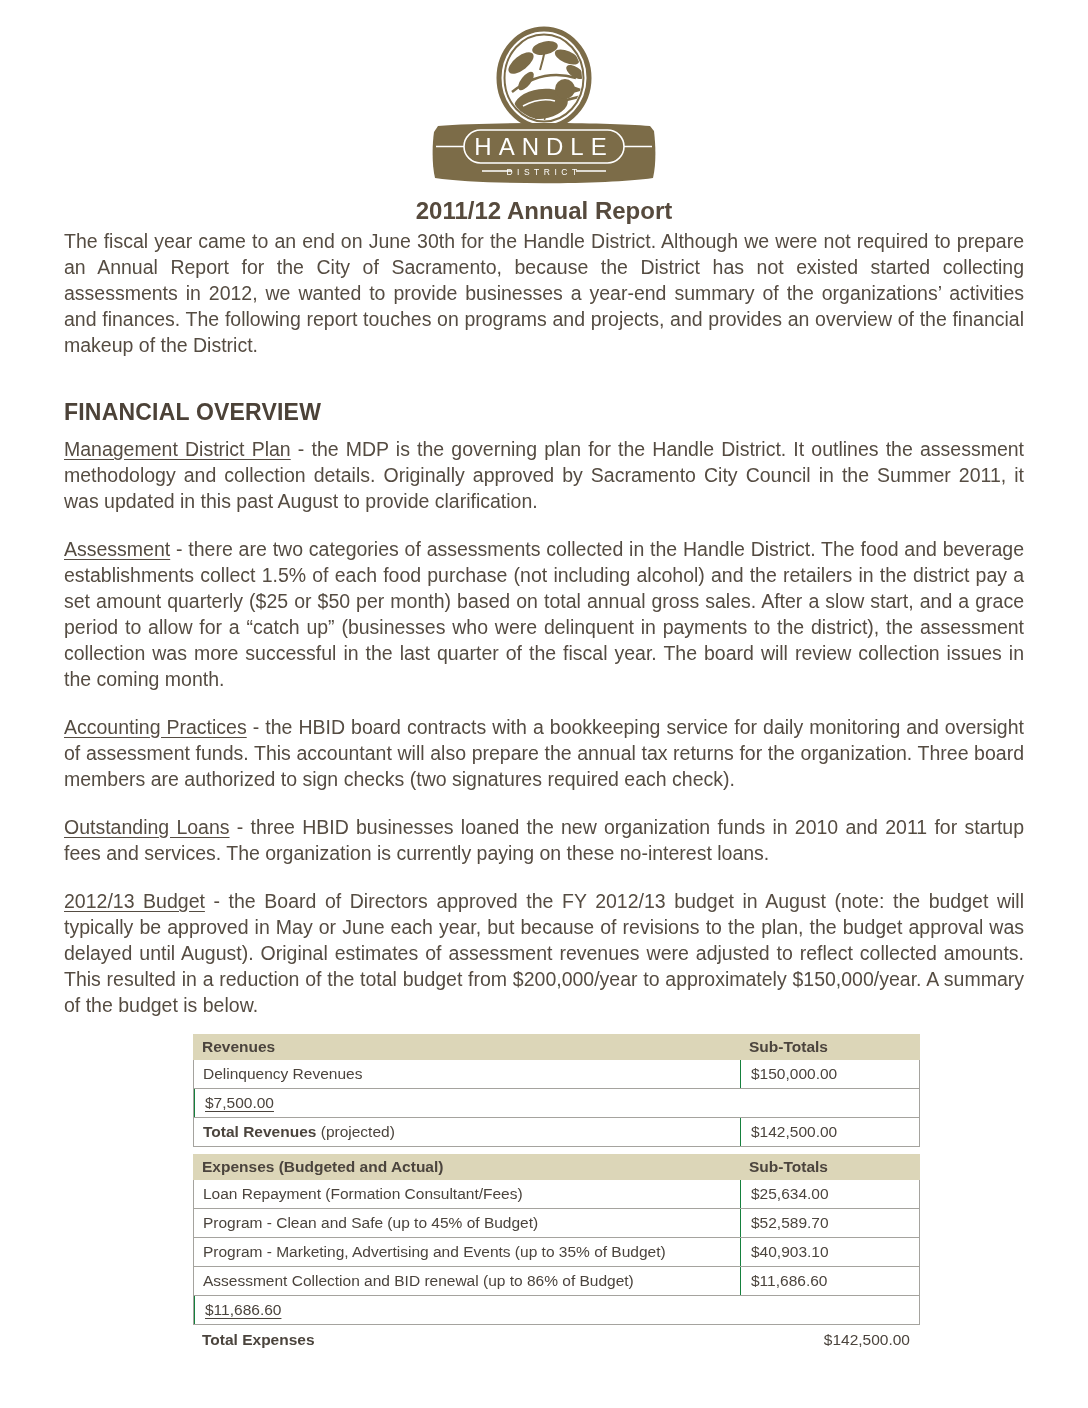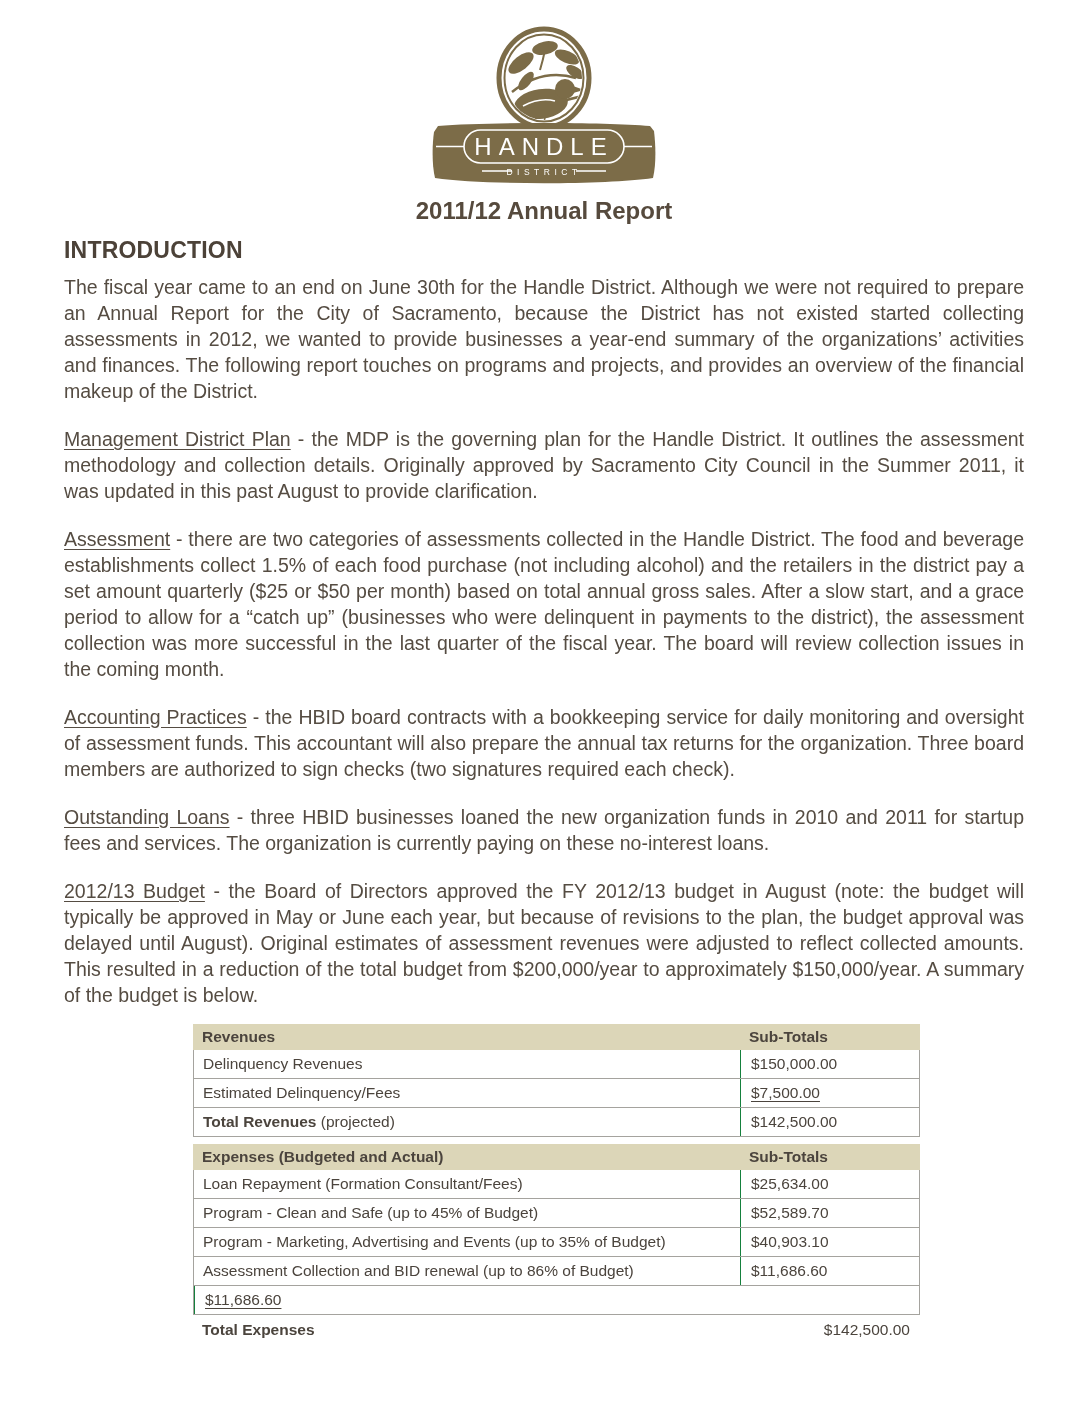--- a/index.html
+++ b/index.html
@@ -87,23 +87,23 @@
       <text x="120" y="135" text-anchor="middle" font-family="Liberation Sans, sans-serif" font-size="24" letter-spacing="7" fill="#ffffff">HANDLE</text>
       <path d="M58 151 L88 151 M152 151 L182 151" stroke="#ffffff" stroke-width="1.4"></path>
       <text x="120" y="154.5" text-anchor="middle" font-family="Liberation Sans, sans-serif" font-size="8.5" letter-spacing="4.5" fill="#ffffff">DISTRICT</text>
     </svg>
   </div>
 
   <div class="page-title">2011/12 Annual Report</div>
 
   <div class="content">
 
-    <h2 class="sec-heading">INTRODUCTION</h2>
     <p class="body-par">The fiscal year came to an end on June 30th for the Handle District.  Although we were not required to prepare an Annual Report for the City of Sacramento, because the District has not existed started collecting assessments in 2012, we wanted to provide businesses a year-end summary of the organizations’ activities and finances.  The following report touches on programs and projects, and provides an overview of the financial makeup of the District.</p>
 
+    <h2 class="sec-heading fo">FINANCIAL OVERVIEW</h2>
 
     <p class="body-par fo-first"><span class="lead">Management District Plan</span><span> - the MDP is the governing plan for the Handle District.  It outlines the assessment methodology and collection details.  Originally approved by Sacramento City Council in the Summer 2011, it was updated in this past August to provide clarification.</span></p>
 
     <p class="body-par"><span class="lead">Assessment</span><span> - there are two categories of assessments collected in the Handle District.  The food and beverage establishments collect 1.5% of each food purchase (not including alcohol) and the retailers in the district pay a set amount quarterly ($25 or $50 per month) based on total annual gross sales.  After a slow start, and a grace period to allow for a “catch up” (businesses who were delinquent in payments to the district), the assessment collection was more successful in the last quarter of the fiscal year.  The board will review collection issues in the coming month.</span></p>
 
     <p class="body-par"><span class="lead">Accounting Practices</span><span> - the HBID board contracts with a bookkeeping service for daily monitoring and oversight of assessment funds.  This accountant will also prepare the annual tax returns for the organization.  Three board members are authorized to sign checks (two signatures required each check).</span></p>
 
     <p class="body-par"><span class="lead">Outstanding Loans</span><span> - three HBID businesses loaned the new organization funds in 2010 and 2011 for startup fees and services.  The organization is currently paying on these no-interest loans.</span></p>
 
     <p class="body-par"><span class="lead">2012/13 Budget</span><span> - the Board of Directors approved the FY 2012/13 budget in August (note: the budget will typically be approved in May or June each year, but because of revisions to the plan, the budget approval was delayed until August).  Original estimates of assessment revenues were adjusted to reflect collected amounts.  This resulted in a reduction of the total budget from $200,000/year to approximately $150,000/year.  A summary of the budget is below.</span></p>
@@ -113,21 +113,20 @@
       <div class="t-header">
         <span class="hl">Revenues</span>
         <span class="hv">Sub-Totals</span>
       </div>
       <div class="t-body">
         <div class="t-row">
           <span class="t-label">Delinquency Revenues</span>
           <span class="t-value">$150,000.00</span>
         </div>
         <div class="t-row">
-          <span class="t-label">Estimated Delinquency/Fees</span>
           <span class="t-value u">$7,500.00</span>
         </div>
         <div class="t-row">
           <span class="t-label"><span class="b">Total Revenues</span><span> (projected)</span></span>
           <span class="t-value">$142,500.00</span>
         </div>
       </div>
 
       <div class="t-gap"></div>
 

